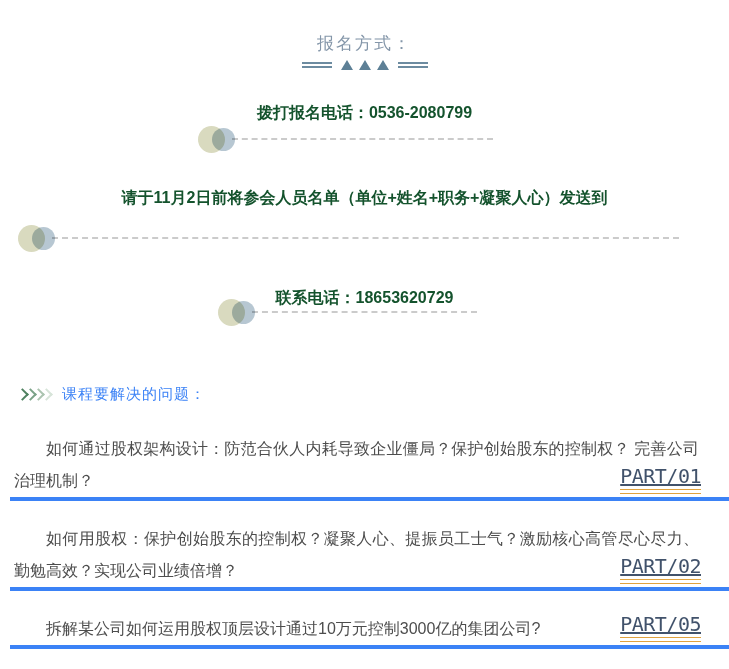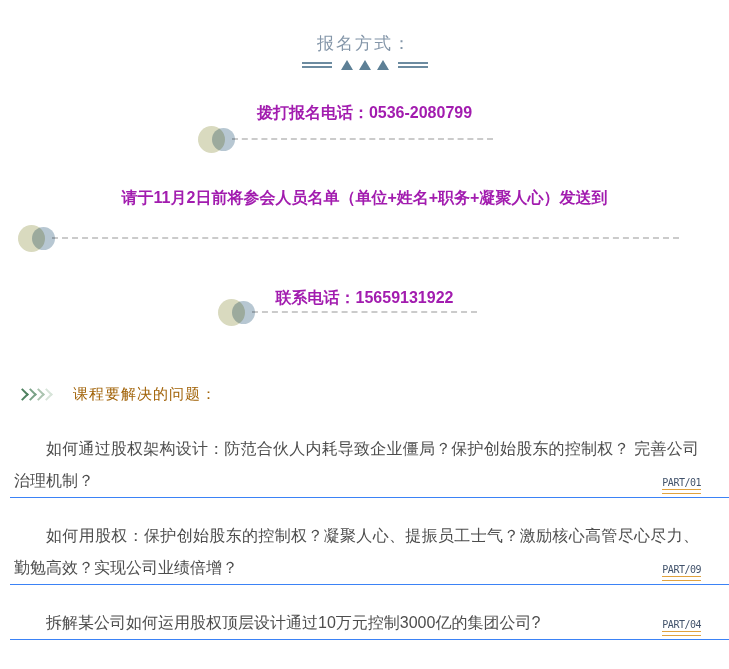--- a/index.html
+++ b/index.html
@@ -28,58 +28,58 @@
     border-top:2px solid #6c8ba0; border-bottom:2px solid #6c8ba0;
   }
   .tri-group { display:flex; gap:6px; }
   .tri {
     width:0; height:0;
     border-left:6px solid transparent;
     border-right:6px solid transparent;
     border-bottom:10px solid #5d8096;
   }
 
-  .teal-line { font-size:16px; font-weight:bold; color:#a21caf; }
+  .teal-line { font-size:16px; font-weight:bold; color:#14532d; }
   .phone-line   { top:103px; }
   .email-block  { top:184px; line-height:27px; }
   .contact-line { top:288px; }
 
   .decor { position:absolute; height:28px; display:flex; align-items:center; }
   .decor-1 { top:125px; left:198px; width:295px; }
   .decor-2 { top:224px; left:18px;  width:661px; }
   .decor-3 { top:298px; left:218px; width:259px; }
   .circle-olive { width:27px; height:27px; border-radius:50%; background:#d9dabf; flex:0 0 auto; }
   .circle-blue  { width:23px; height:23px; border-radius:50%; background:#b7c7d2;
                   margin-left:-13px; mix-blend-mode:multiply; flex:0 0 auto; }
   .dash-line { flex:1; height:0; border-top:2px dashed #cbcbcb; margin-left:-3px; }
 
   .section-head {
     position:absolute; top:385px; left:18px;
-    display:flex; align-items:center; gap:14px;
-    font-size:15px; color:#a16207; letter-spacing:1px;
+    display:flex; align-items:center; gap:3px;
+    font-size:15px; color:#3b82f6; letter-spacing:1px;
   }
   .chevrons { display:flex; align-items:center; margin-right:9px; }
   .chev { display:inline-block; width:7px; height:7px;
           border-top:2px solid; border-right:2px solid;
           transform:rotate(45deg); margin-right:-1px; }
   .chev1 { color:#4f8160; } .chev2 { color:#7aa287; }
   .chev3 { color:#abc4b0; } .chev4 { color:#d7e4d9; }
 
   .items { position:absolute; top:433px; left:10px; right:0; }
-  .item { position:relative; border-bottom:1px solid #3b82f6; margin-bottom:22px; }
+  .item { position:relative; border-bottom:4px solid #3b82f6; margin-bottom:22px; }
   .item-text {
     font-size:16px; line-height:32px; color:#4d4d4d;
     text-align:justify; text-indent:2em;
     padding:0 88px 0 4px;
   }
   .item:nth-child(1) .item-text, .item:nth-child(2) .item-text { padding-right:30px; }
   .part-label {
     position:absolute; right:28px; bottom:3px;
     font-family:"DejaVu Sans Mono", monospace;
-    font-size:10px; color:#41526b; letter-spacing:-0.5px;
+    font-size:20px; color:#41526b; letter-spacing:-0.5px;text-decoration:underline;
   }
   .part-label::after {
     content:""; display:block; height:3px; margin-top:1px;
     border-top:1px solid #e0a23e; border-bottom:1px solid #e0a23e;
   }
 </style>
 </head>
 <body>
 
 <div class="page">
@@ -107,21 +107,21 @@
   <div class="centered teal-line email-block">
     <div>请于11月2日前将参会人员名单（单位+姓名+职务+凝聚人心）发送到</div>
   </div>
 
   <div class="decor decor-2">
     <span class="circle-olive"></span>
     <span class="circle-blue"></span>
     <span class="dash-line"></span>
   </div>
 
-  <div class="centered teal-line contact-line">联系电话：15659131922</div>
+  <div class="centered teal-line contact-line">联系电话：18653620729</div>
 
   <div class="decor decor-3">
     <span class="circle-olive"></span>
     <span class="circle-blue"></span>
     <span class="dash-line"></span>
   </div>
 
   <div class="section-head">
     <span class="chevrons">
       <span class="chev chev1"></span>
@@ -132,21 +132,21 @@
     <span>课程要解决的问题：</span>
   </div>
 
   <div class="items">
     <div class="item">
       <div class="item-text">如何通过股权架构设计：防范合伙人内耗导致企业僵局？保护创始股东的控制权？ 完善公司治理机制？</div>
       <span class="part-label">PART/01</span>
     </div>
     <div class="item">
       <div class="item-text">如何用股权：保护创始股东的控制权？凝聚人心、提振员工士气？激励核心高管尽心尽力、勤勉高效？实现公司业绩倍增？</div>
-      <span class="part-label">PART/09</span>
+      <span class="part-label">PART/02</span>
     </div>
     <div class="item">
       <div class="item-text">拆解某公司如何运用股权顶层设计通过10万元控制3000亿的集团公司?</div>
-      <span class="part-label">PART/04</span>
+      <span class="part-label">PART/05</span>
     </div>
   </div>
 
 </div>
 
 </body></html>

